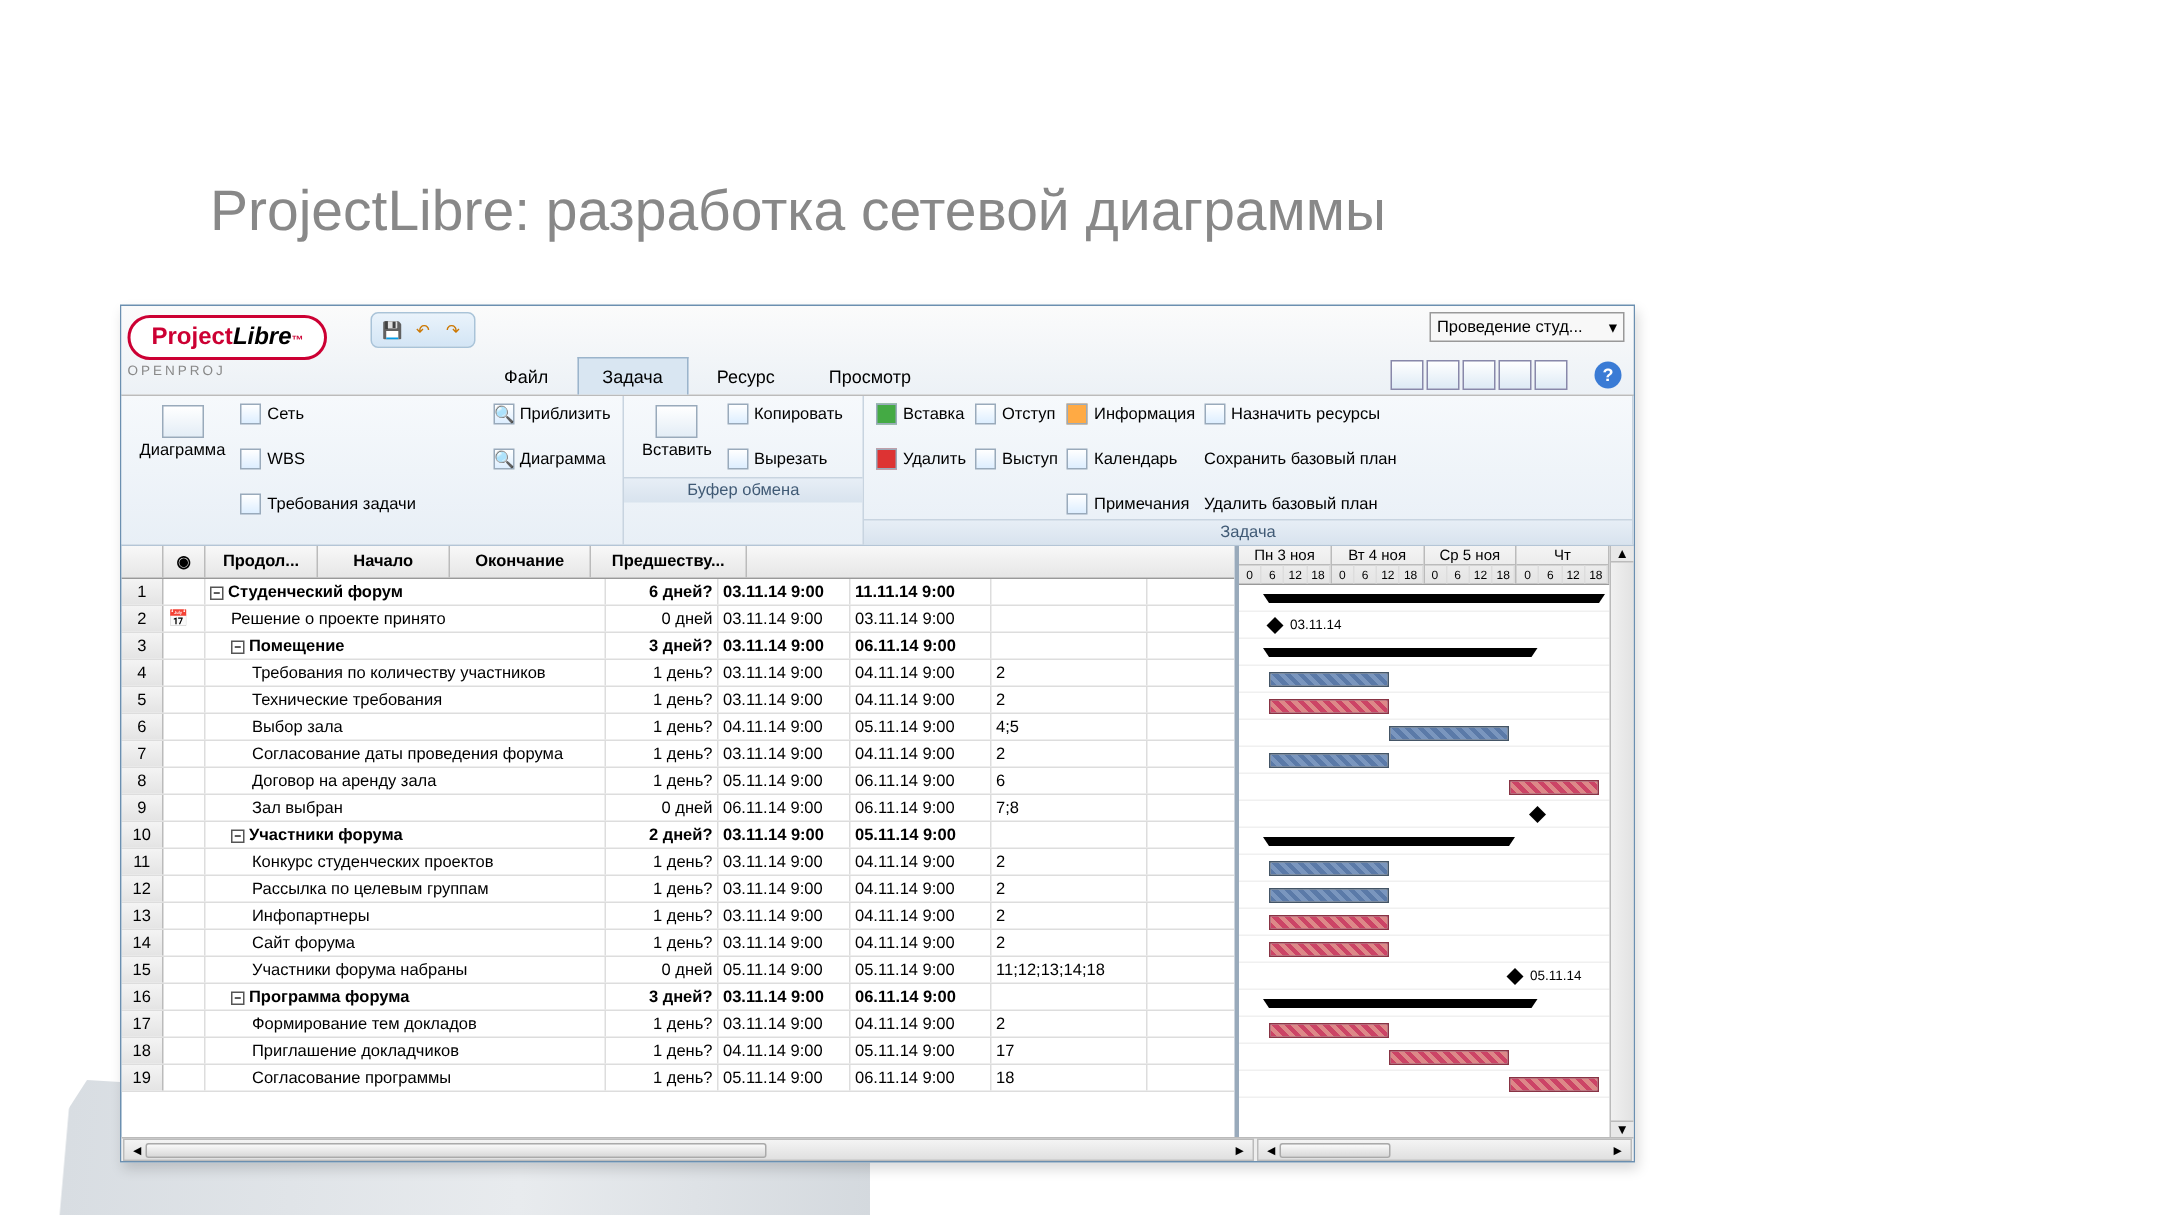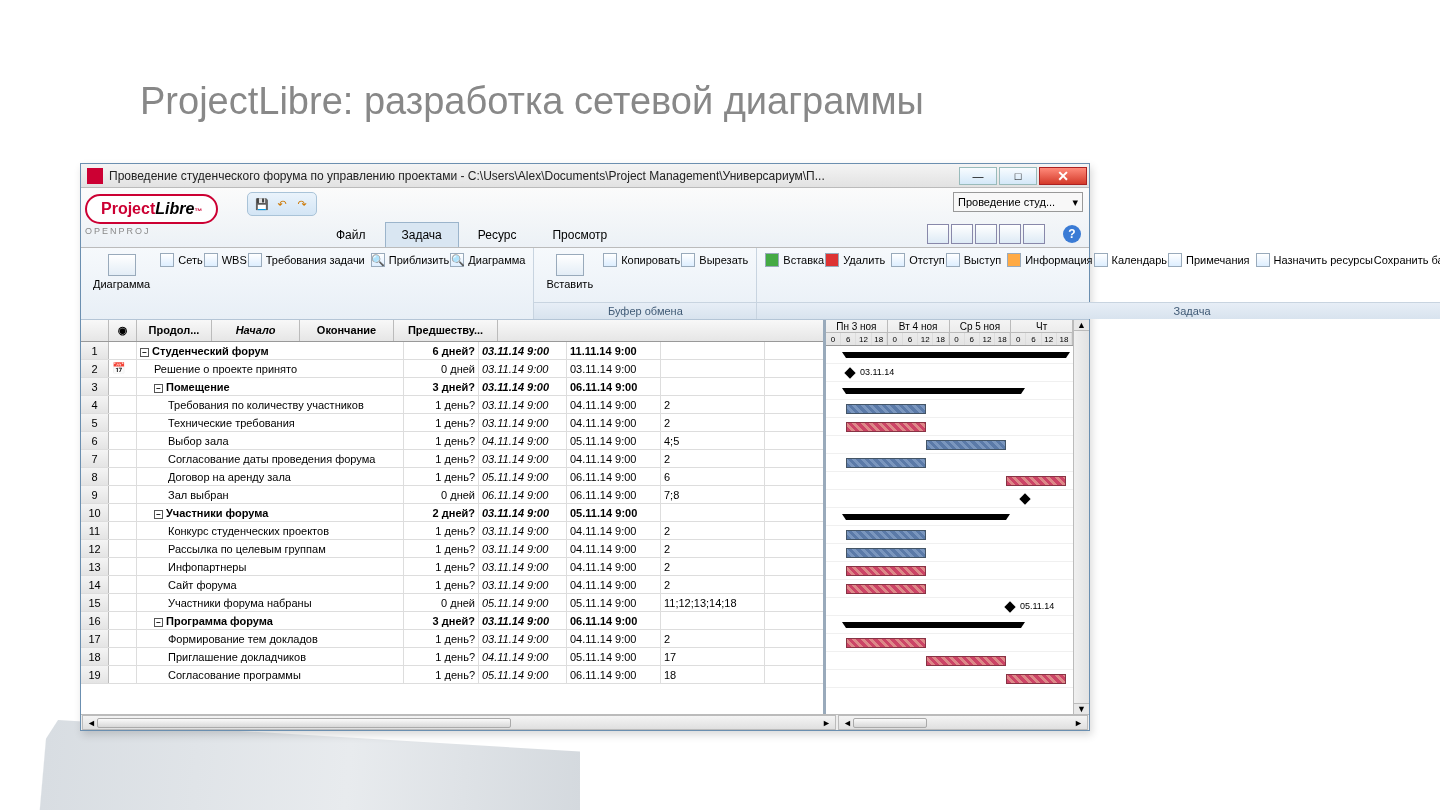--- a/index.html
+++ b/index.html
@@ -1,18 +1,18 @@
 <!DOCTYPE html>
 <html><head>
 <meta charset="utf-8">
 <style>
   * { box-sizing: border-box; margin: 0; padding: 0; }
   body { font-family: "Segoe UI", Tahoma, Arial, sans-serif; font-size: 11px; background: #fff; color: #000; }
   .slide { width: 1440px; height: 810px; position: relative; padding: 80px 60px 0 80px; }
-  .slide-title { font-size: 38px; font-weight: 300; color: #888; margin-left: 60px; margin-bottom: 40px; }
+  .slide-title { font-size: 38px; font-weight: 300; color: #888; margin-left: 60px; margin-bottom: 40px; margin-top: 40px; }
   .app-window { width: 1010px; border: 1px solid #6b8fb0; background: #fff; box-shadow: 2px 4px 8px rgba(0,0,0,.15); }
   .titlebar { display: flex; align-items: center; background: linear-gradient(#f4f4f4,#e2e2e2); height: 24px; padding: 2px 2px 2px 6px; border-bottom: 1px solid #bbb; font-size: 12px; }
   .titlebar-icon { width: 16px; height: 16px; background: #c03; margin-right: 6px; }
   .titlebar-text { flex: 1; color: #222; overflow: hidden; white-space: nowrap; text-overflow: ellipsis; }
   .winbtns { display: flex; gap: 2px; }
   .winbtn { width: 38px; height: 18px; border: 1px solid #9bb; background: linear-gradient(#f8fcff,#d4e8f8); display: flex; align-items: center; justify-content: center; font-size: 11px; }
   .winbtn.close { background: linear-gradient(#ff8a7a,#d43a2a); border-color: #a22; color: #fff; font-weight: bold; font-size: 14px; width: 48px; }
 
   .topstrip { position: relative; height: 60px; background: linear-gradient(#fbfbfb,#ecf1f6); border-bottom: 1px solid #bbb; }
   .logo-wrap { position: absolute; left: 4px; top: 6px; }
@@ -29,40 +29,40 @@
   .view-icons { position: absolute; right: 8px; bottom: 3px; display: flex; gap: 2px; align-items: center; }
   .view-icon { width: 22px; height: 20px; border: 1px solid #88a; background: linear-gradient(#fff,#ddeaf5); }
   .help-icon { width: 18px; height: 18px; border-radius: 50%; background: #3a7bd5; color: #fff; font-weight: bold; display: flex; align-items: center; justify-content: center; margin-left: 16px; font-size: 12px; }
 
   .ribbon { display: flex; background: linear-gradient(#f6f9fc,#e8eff6); border-bottom: 1px solid #b4c5d6; }
   .rgroup { border-right: 1px solid #c8d4e0; padding: 4px 8px 0; display: flex; flex-direction: column; }
   .rgroup-body { display: flex; gap: 6px; min-height: 48px; }
   .rgroup-label { text-align: center; font-size: 11px; color: #405a75; background: linear-gradient(#e7eef6,#d8e3ee); padding: 2px 0; margin: 2px -8px 0; border-top: 1px solid #c8d4e0; }
   .bigbtn { display: flex; flex-direction: column; align-items: center; gap: 2px; padding: 2px 4px; font-size: 11px; }
   .bigbtn-icon { width: 28px; height: 22px; border: 1px solid #9ab; background: linear-gradient(#fff,#e3edf6); }
-  .col { display: flex; flex-direction: row; gap: 1px; }
+  .col { display: flex; flex-direction: column; gap: 14px; }
   .smallbtn { display: flex; align-items: center; gap: 4px; font-size: 11px; height: 16px; white-space: nowrap; }
   .smallbtn-icon { width: 14px; height: 14px; border: 1px solid #9ab; background: linear-gradient(#fff,#def); flex-shrink: 0; }
   .smallbtn-icon.green { background: #4a4; }
   .smallbtn-icon.red { background: #d33; }
   .smallbtn-icon.orange { background: #fa4; }
 
   .workspace { display: flex; height: 394px; }
   .grid { flex: 1; overflow: hidden; display: flex; flex-direction: column; }
   .grid-header { display: flex; background: linear-gradient(#f8f8f8,#e6e6e6); border-bottom: 1px solid #999; }
   .gh { border-right: 1px solid #bbb; text-align: center; padding: 4px 2px; font-weight: bold; font-size: 11px; overflow: hidden; }
   .grid-body { overflow: hidden; }
   .grow { display: flex; border-bottom: 1px solid #ddd; height: 18px; align-items: center; }
   .gc { border-right: 1px solid #ddd; padding: 0 3px; font-size: 11px; overflow: hidden; white-space: nowrap; height: 100%; display: flex; align-items: center; }
   .rownum { background: linear-gradient(#f4f4f4,#e4e4e4); justify-content: center; border-right: 1px solid #bbb; }
   .gc-name { text-align: left; }
   .gc-dur { justify-content: flex-end; }
   .bold { font-weight: bold; }
   .outline-toggle { display: inline-block; width: 9px; height: 9px; border: 1px solid #555; margin-right: 3px; font-size: 8px; line-height: 7px; text-align: center; }
-  .col-row { width: 28px; } .col-ind { width: 28px; } .col-name { width: 267px; } .col-dur { width: 75px; } .col-start { width: 88px; font-style: italic; } .col-end { width: 94px; } .col-pred { width: 104px; }
+  .col-row { width: 28px; } .col-ind { width: 28px; } .col-name { width: 267px; } .col-dur { width: 75px; } .col-start { width: 88px; } .col-end { width: 94px; } .col-pred { width: 104px; }
 
   .gantt { width: 250px; border-left: 3px solid #9ab; position: relative; overflow: hidden; background: #fff; }
   .ghead { height: 26px; display: flex; background: linear-gradient(#f4f4f4,#e4e4e4); font-size: 10px; border-bottom: 1px solid #999; }
   .gday { flex: 1; border-right: 1px solid #bbb; text-align: center; display: flex; flex-direction: column; }
   .gday-top { border-bottom: 1px solid #bbb; flex: 1; display: flex; align-items: center; justify-content: center; }
   .gday-bot { flex: 1; display: flex; }
   .ghour { flex: 1; border-right: 1px solid #ddd; font-size: 8px; display: flex; align-items: center; justify-content: center; }
   .gbody { position: relative; }
   .gbar-row { height: 18px; position: relative; border-bottom: 1px solid #f0f0f0; }
   .gbar { position: absolute; height: 10px; top: 4px; }
@@ -89,29 +89,20 @@
   .vscroll::after { content: "▼"; position: absolute; bottom: 0; left: 0; right: 0; text-align: center; font-size: 9px; background: #e8e8e8; border-top: 1px solid #bbb; }
 </style>
 </head>
 <body>
 
 <div class="slide">
   <h1 class="slide-title">ProjectLibre: разработка сетевой диаграммы</h1>
 
   <div class="app-window">
 
-    <div class="titlebar">
-      <div class="titlebar-icon"></div>
-      <div class="titlebar-text">Проведение студенческого форума по управлению проектами - C:\Users\Alex\Documents\Project Management\Универсариум\П...</div>
-      <div class="winbtns">
-        <div class="winbtn">—</div>
-        <div class="winbtn">□</div>
-        <div class="winbtn close">✕</div>
-      </div>
-    </div>
 
     <div class="topstrip">
       <div class="logo-wrap">
         <div class="logo">
             <span>Project</span>
             <span class="second">Libre</span>
             <span style="font-size:8px">™</span>
           </div>
         <div class="logo-sub">OPENPROJ</div>
       </div>

